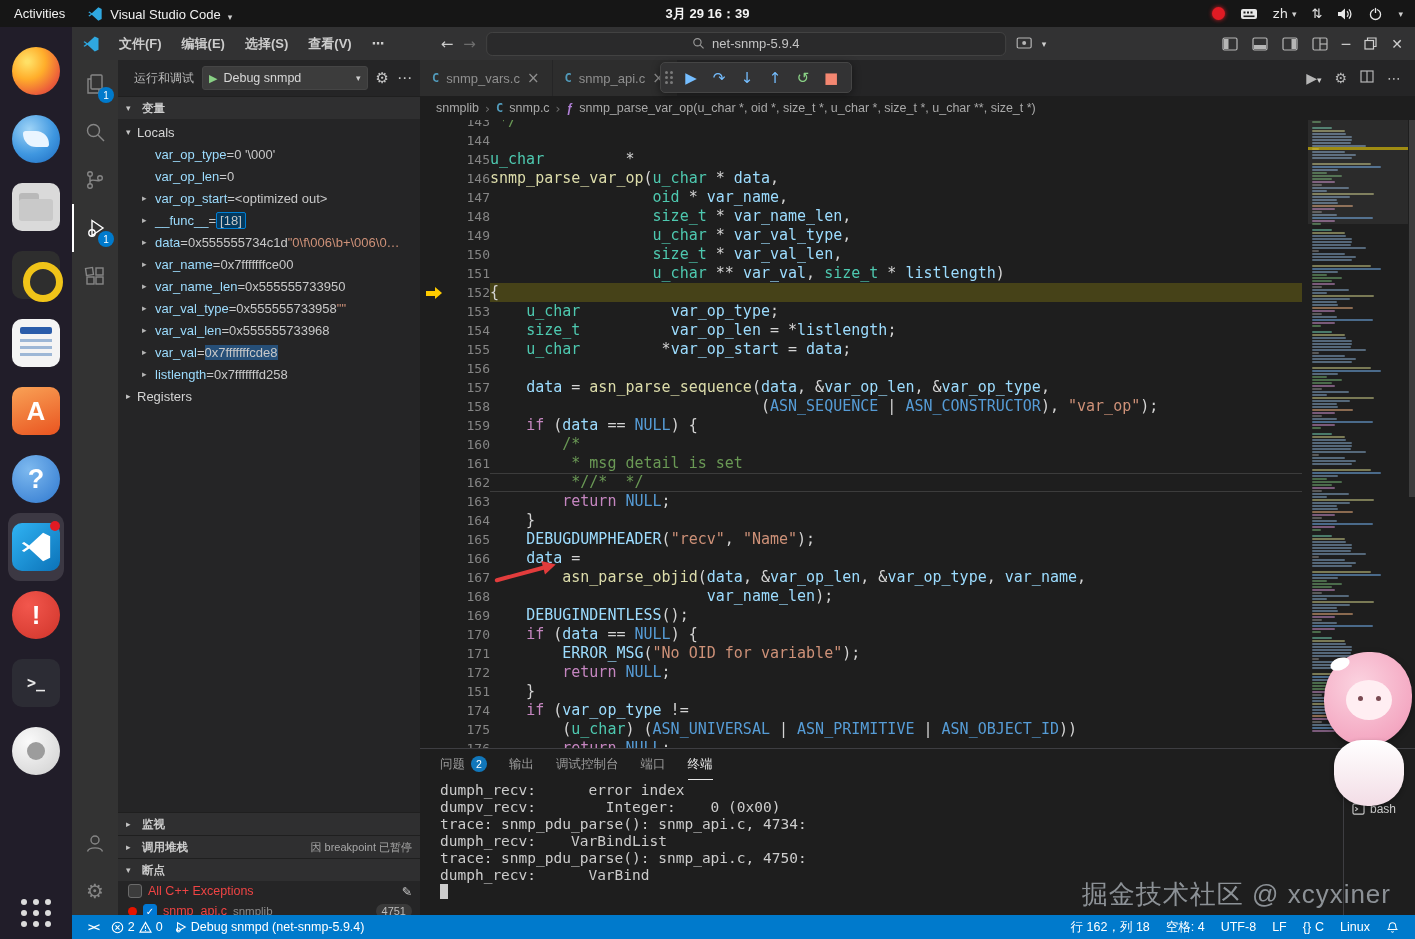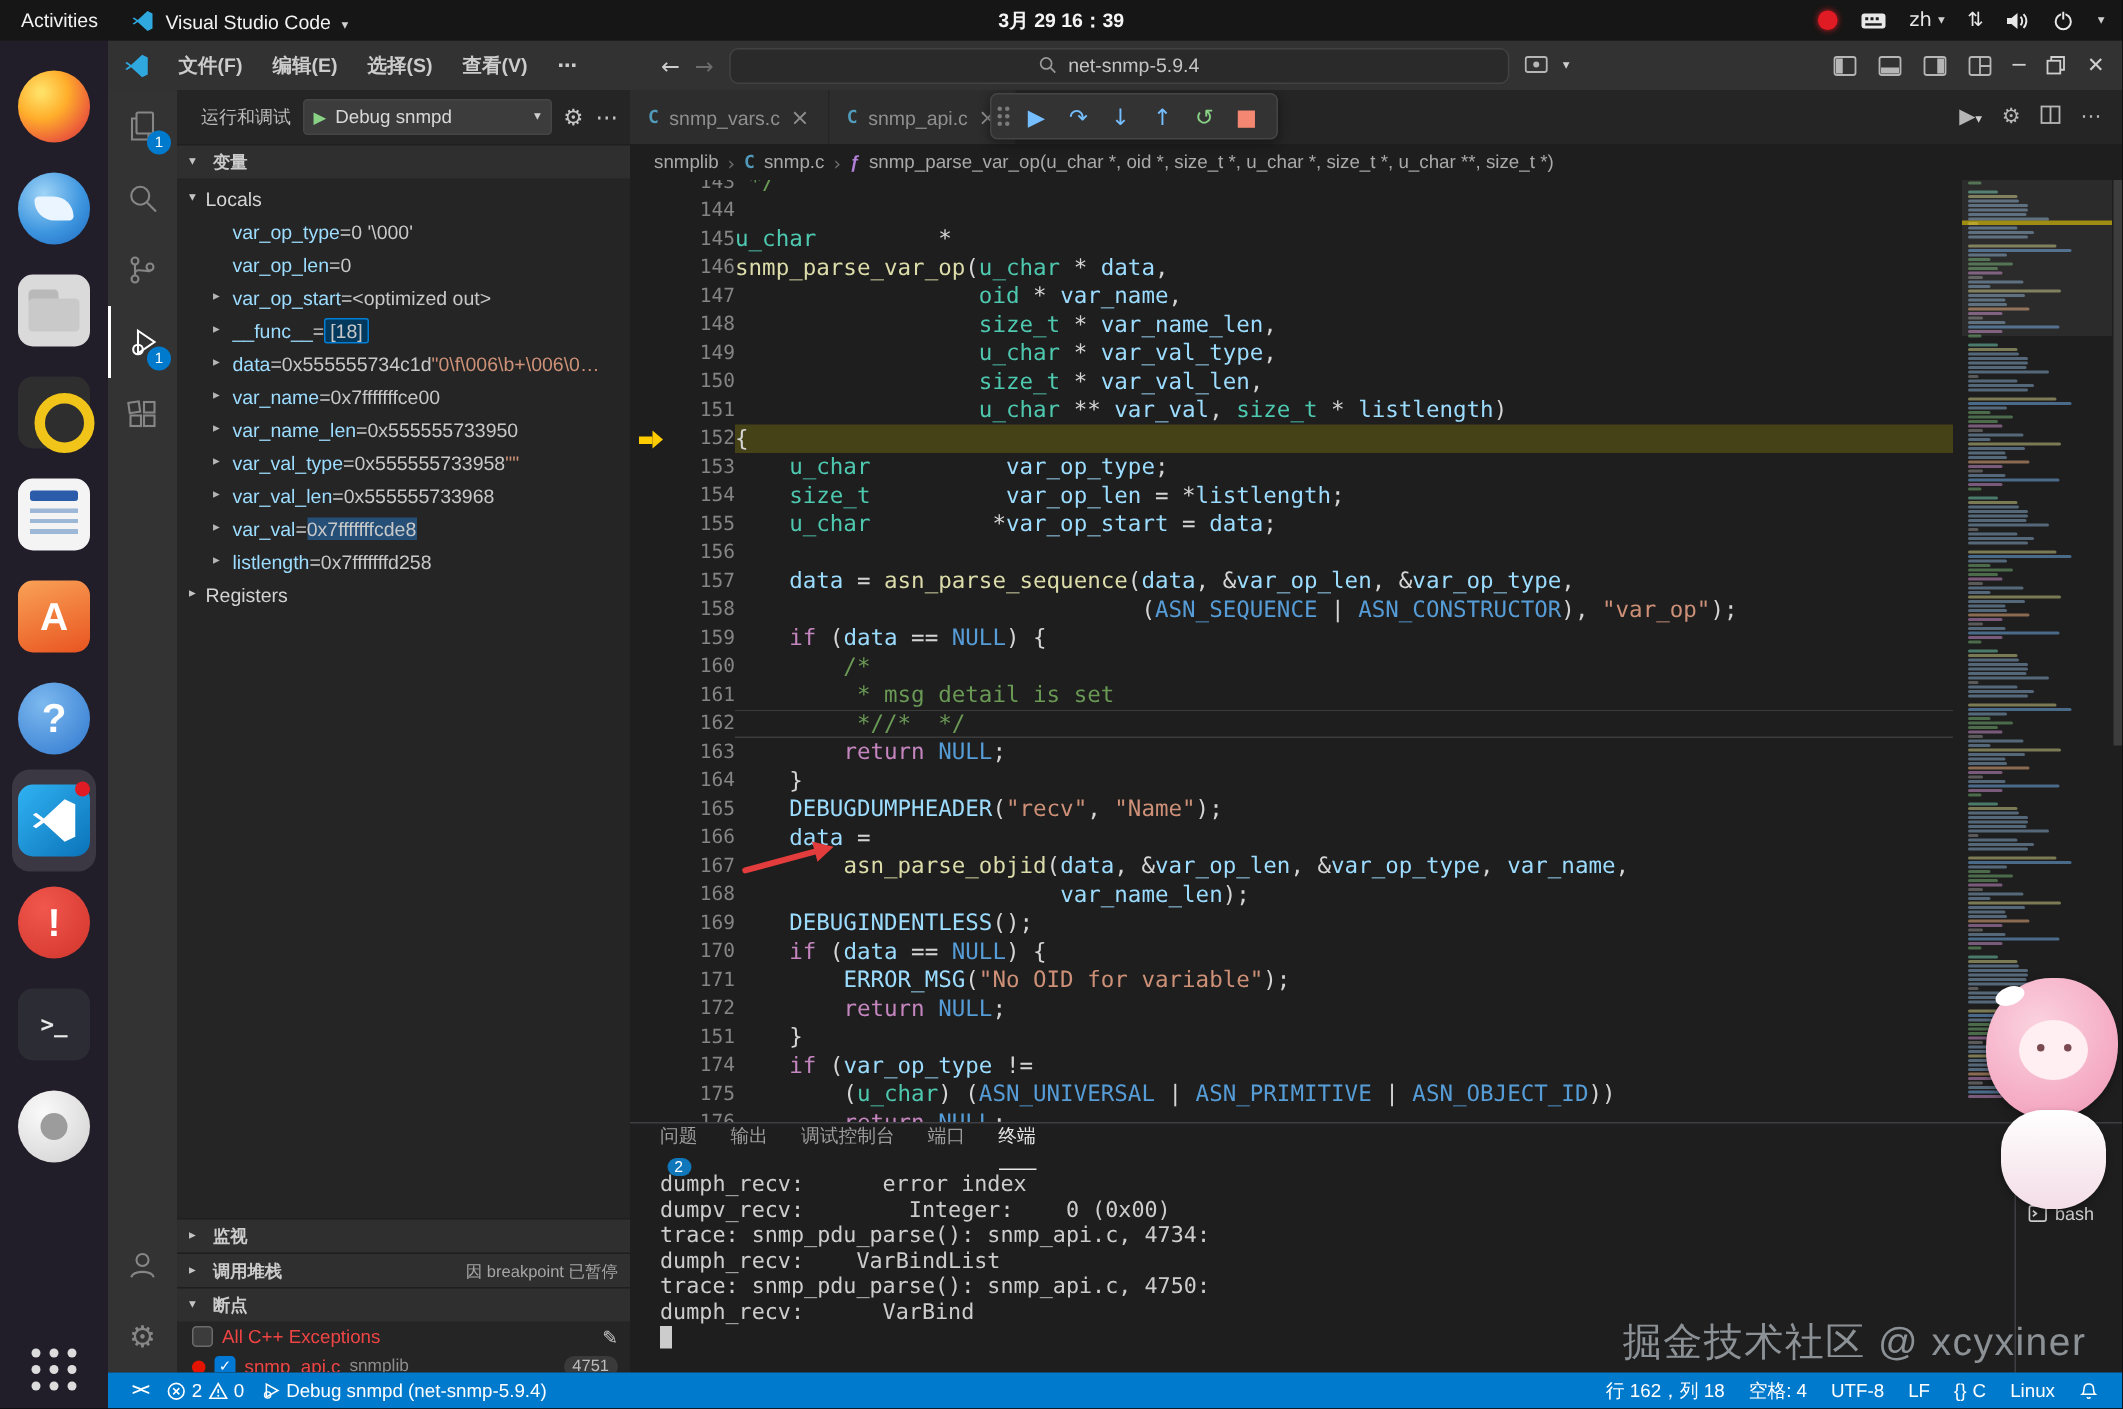--- a/index.html
+++ b/index.html
@@ -152,21 +152,21 @@
   .debug-toolbar{position:absolute;left:588px;top:35px;height:31px;background:#333334;border:1px solid #454545;
      border-radius:5px;box-shadow:0 2px 8px rgba(0,0,0,0.45);display:flex;align-items:center;gap:4px;padding:0 8px 0 4px;z-index:50;}
   .dt-grip{display:grid;grid-template-columns:repeat(2,3px);grid-gap:2px;margin-right:2px;}
   .dt-grip i{width:3px;height:3px;border-radius:50%;background:#7a7a7a;}
   .dt-btn{width:24px;text-align:center;font-family:"DejaVu Sans",sans-serif;font-size:15px;}
   .dt-blue{color:#75beff}.dt-green{color:#89d185}.dt-red{color:#f48771}
 
   
   .panel{height:167px;flex:none;border-top:1px solid #3e3e42;background:#1e1e1e;display:flex;flex-direction:column;}
   .panel-header{height:31px;display:flex;align-items:center;gap:22px;padding:0 14px 0 20px;flex:none;}
-  .ptab{display:flex;align-items:center;gap:6px;font-size:12.5px;color:#9d9d9d;height:100%;border-bottom:1px solid transparent;flex-direction:column;}
+  .ptab{display:flex;align-items:center;gap:6px;font-size:12.5px;color:#9d9d9d;height:100%;border-bottom:1px solid transparent;}
   .ptab.active{color:#e7e7e7;border-bottom-color:#e7e7e7;}
   .pbadge{background:#1177bb;color:#fff;font-size:10.5px;min-width:16px;height:16px;border-radius:9px;
      display:flex;align-items:center;justify-content:center;padding:0 4px;}
   .panel-actions{margin-left:auto;display:flex;align-items:center;gap:12px;color:#c5c5c5;
      font-family:"DejaVu Sans",sans-serif;font-size:14px;}
   .panel-body{flex:1;display:flex;min-height:0;}
   .terminal{flex:1;padding:2px 0 0 20px;font-family:"DejaVu Sans Mono",monospace;font-size:14.5px;line-height:17px;
      color:#cccccc;white-space:pre;overflow:hidden;}
   .tcursor{display:inline-block;width:8px;height:15px;background:#cccccc;vertical-align:-2px;}
   .term-side{width:72px;border-left:1px solid #3e3e42;padding-top:22px;flex:none;}

